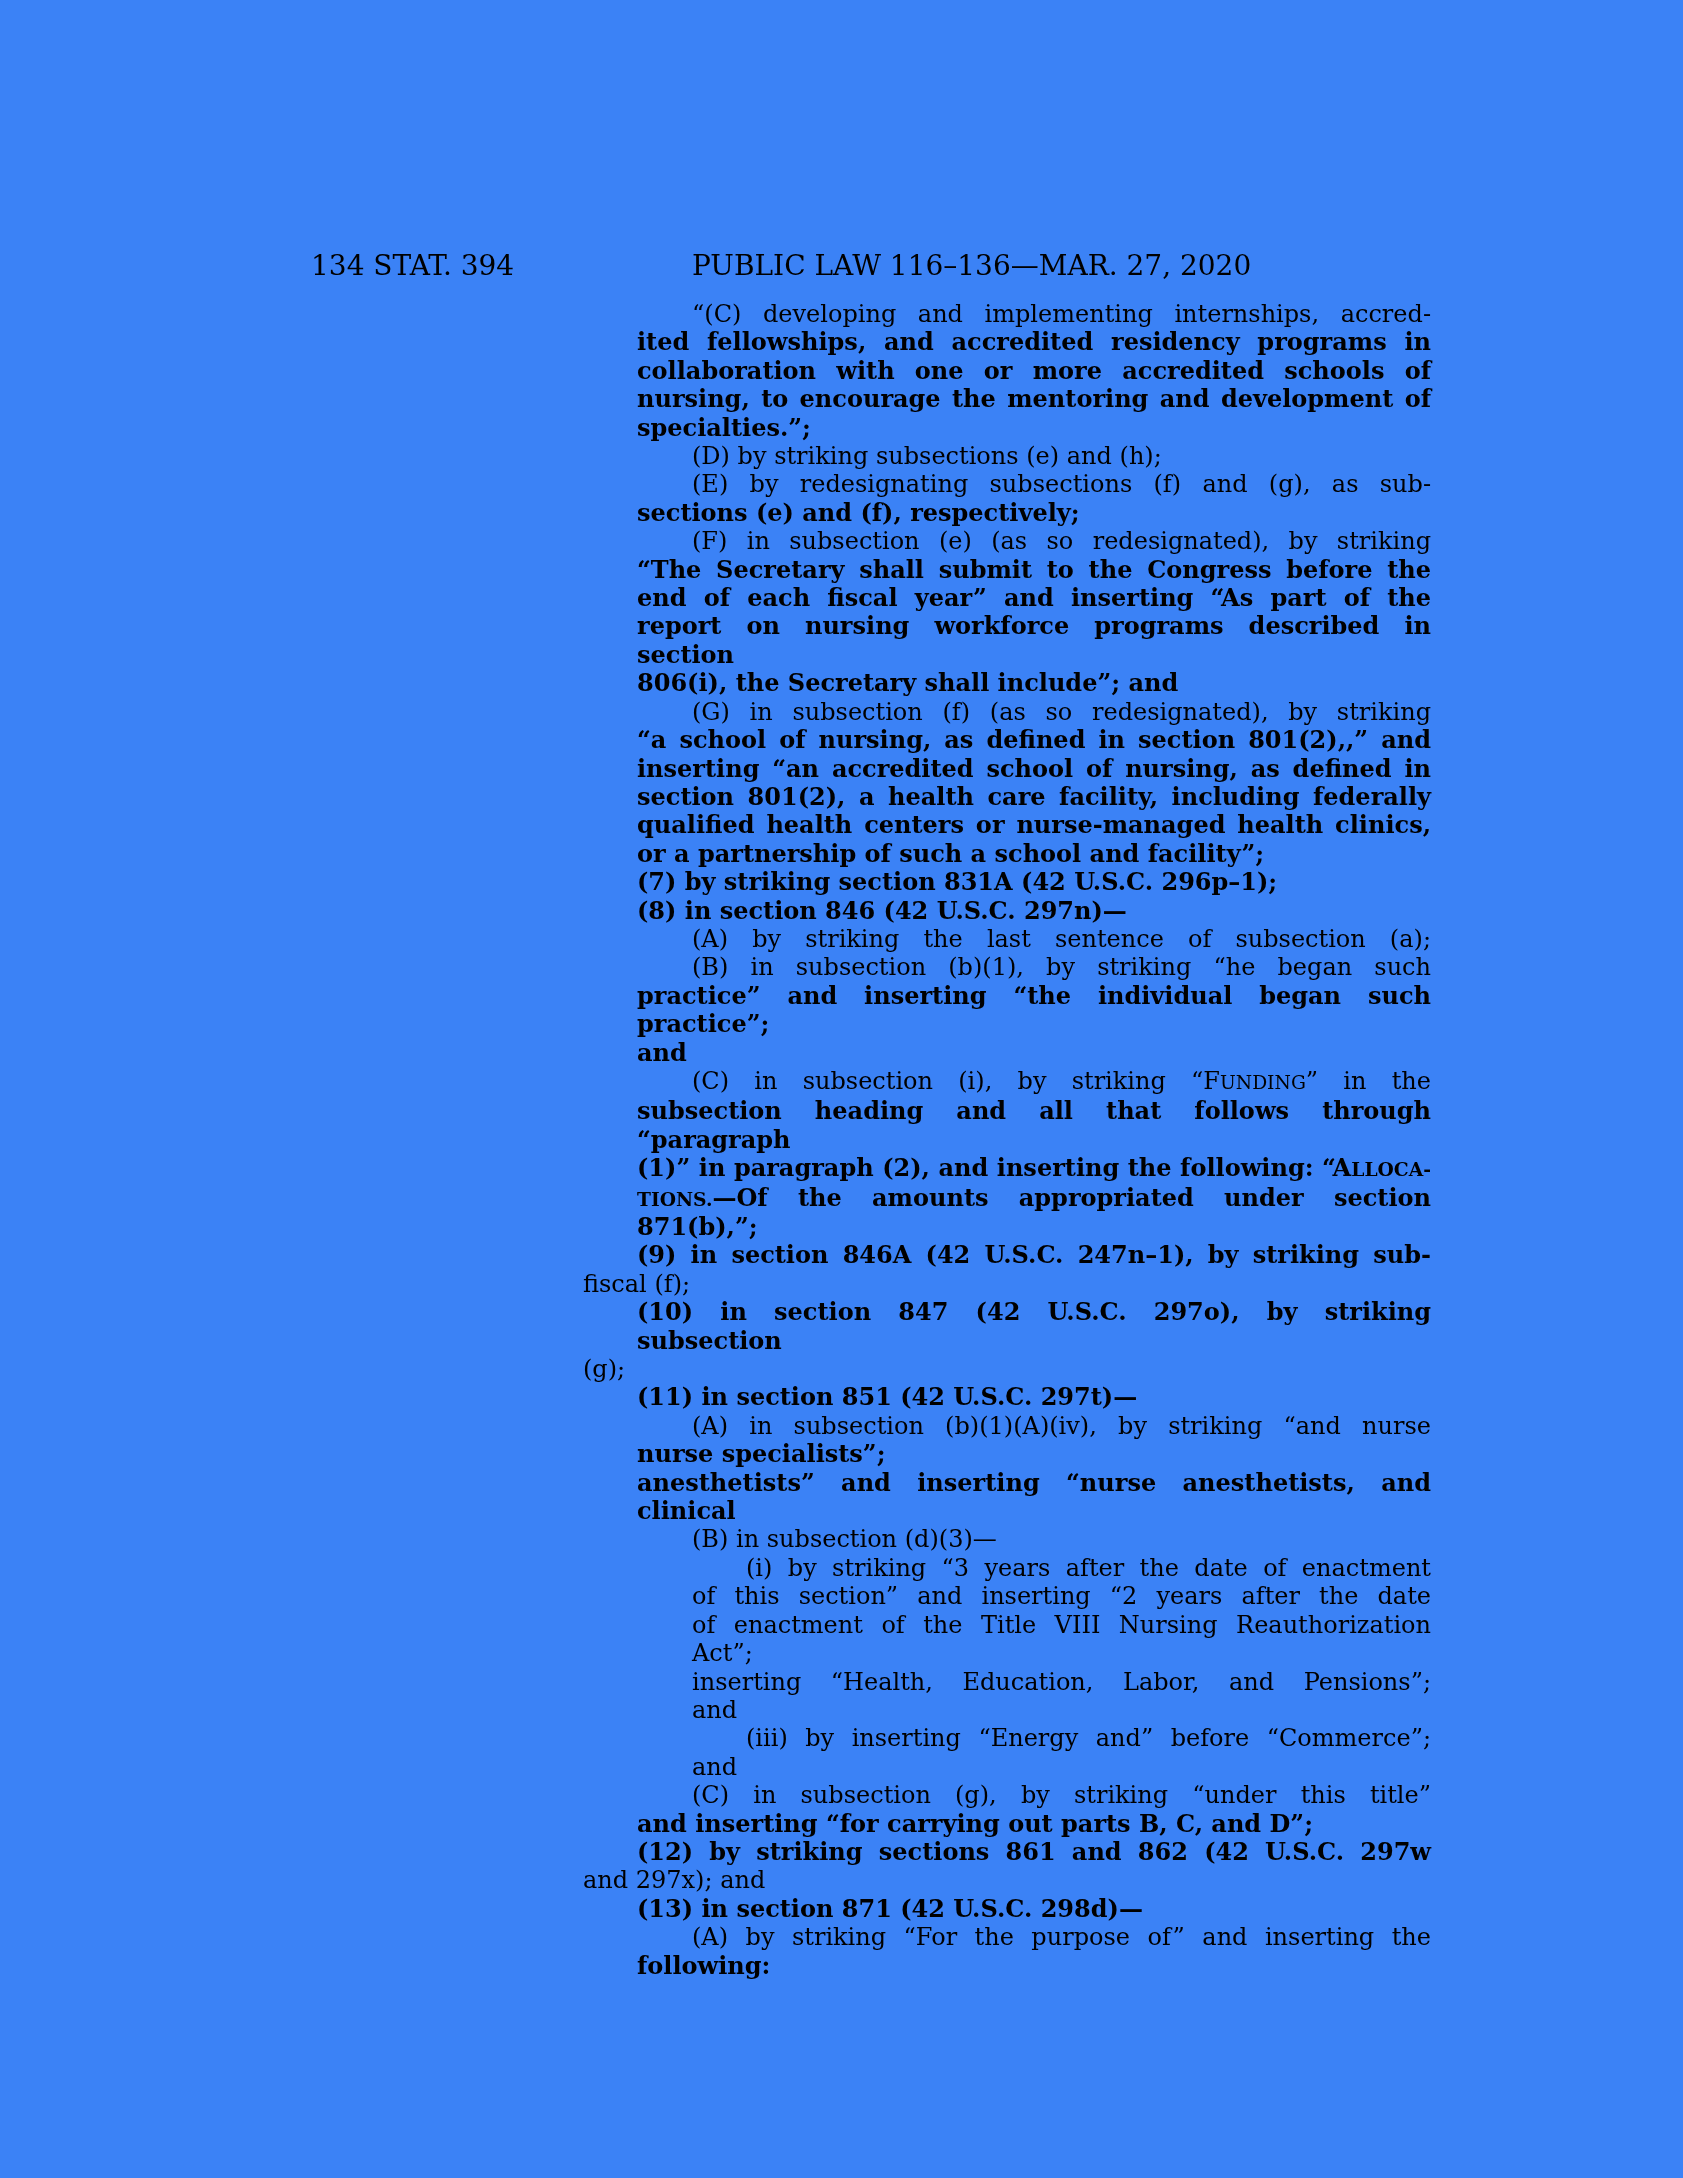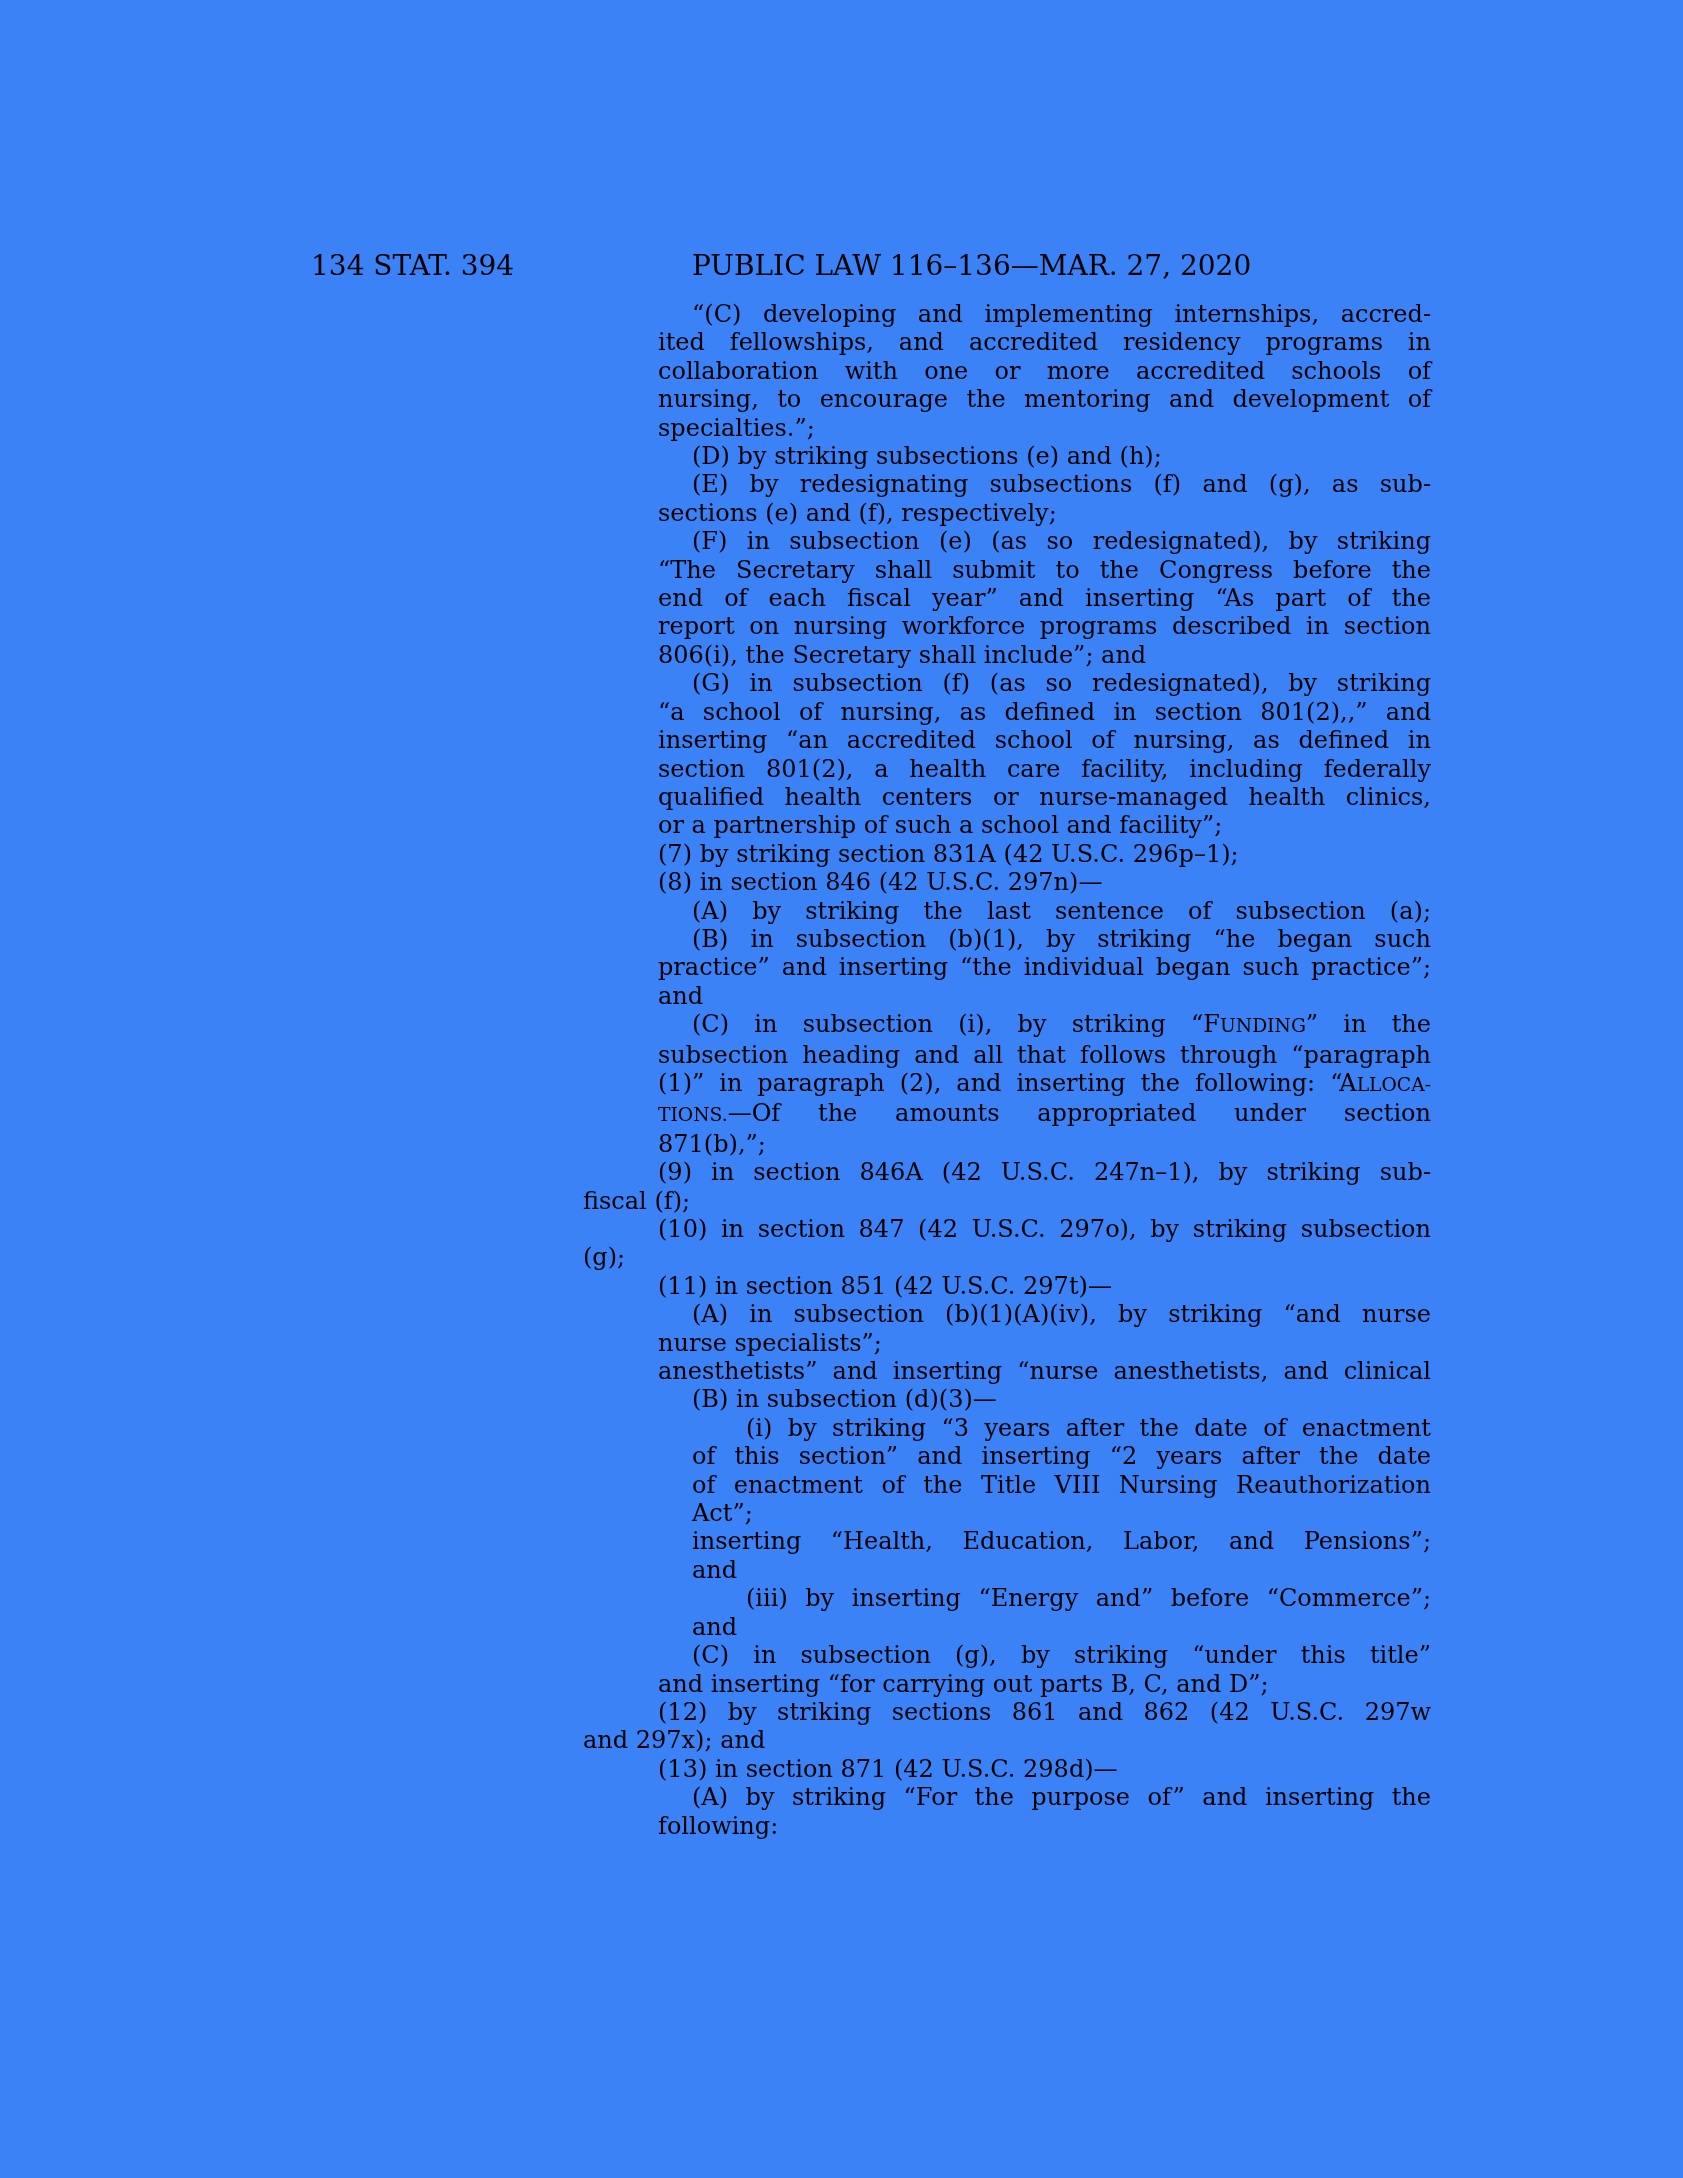--- a/index.html
+++ b/index.html
@@ -21,21 +21,21 @@
     font-size: 28px; line-height: 34px; white-space: nowrap; margin-left: 37px;
   }
   .doc-body {
     position: absolute; left: 583px; top: 300px;
     width: 848px;
     font-size: 24px; line-height: 28.4px;
     text-rendering: optimizeLegibility;
   }
   .line { min-height: 28.4px; }
   .ind-0 { margin-left: 0; }
-  .ind-1 { margin-left: 75px; }
+  .ind-1 { margin-left: 54px; font-weight: bold; }
   .ind-2 { margin-left: 109px; }
   .ind-3 { margin-left: 163px; }
   .full { text-align: justify; text-align-last: justify; }
   .sc { font-size: 0.78em; }
 </style>
 </head>
 <body>
 
 <div class="page">
   <div class="stat-number">134 STAT. 394</div>

